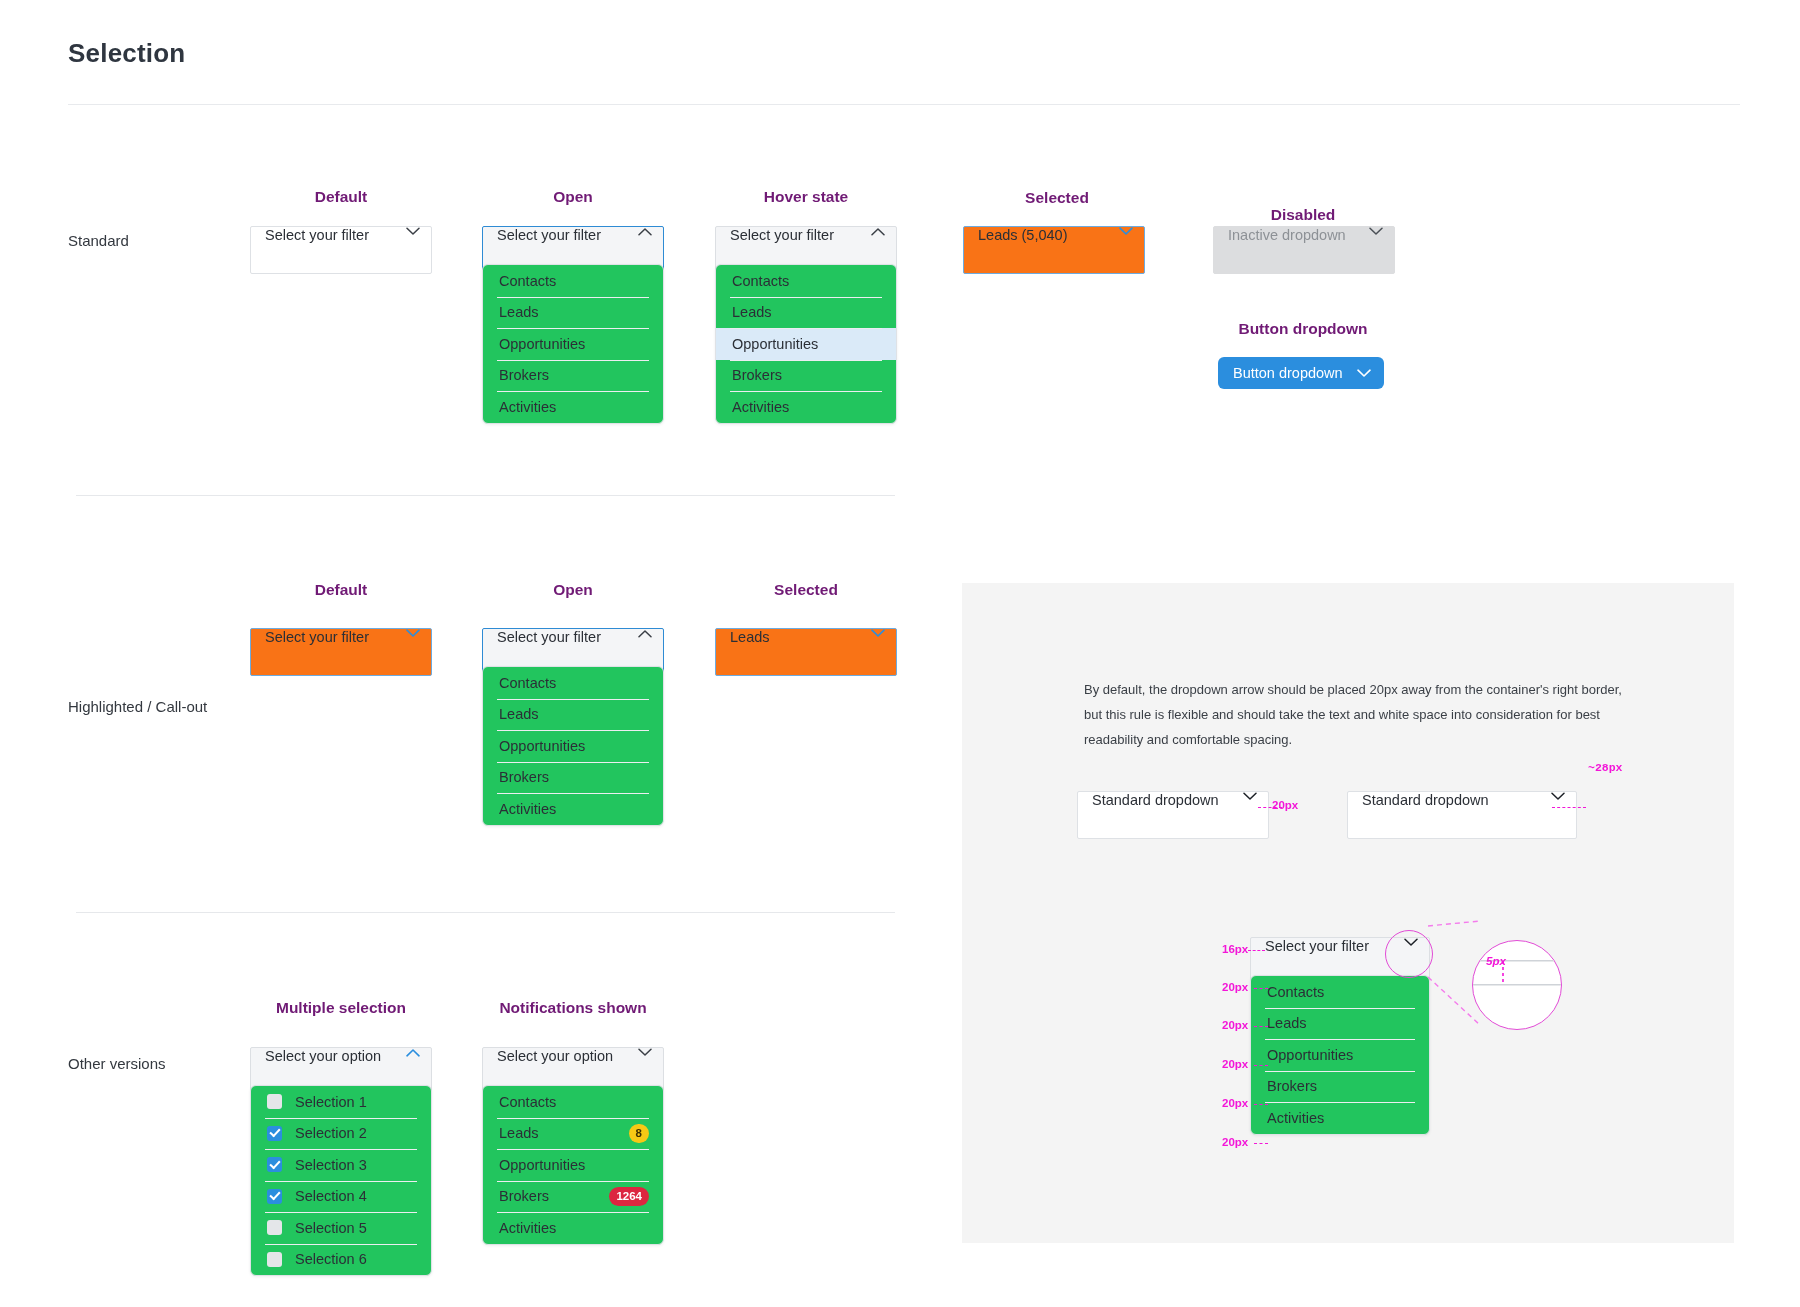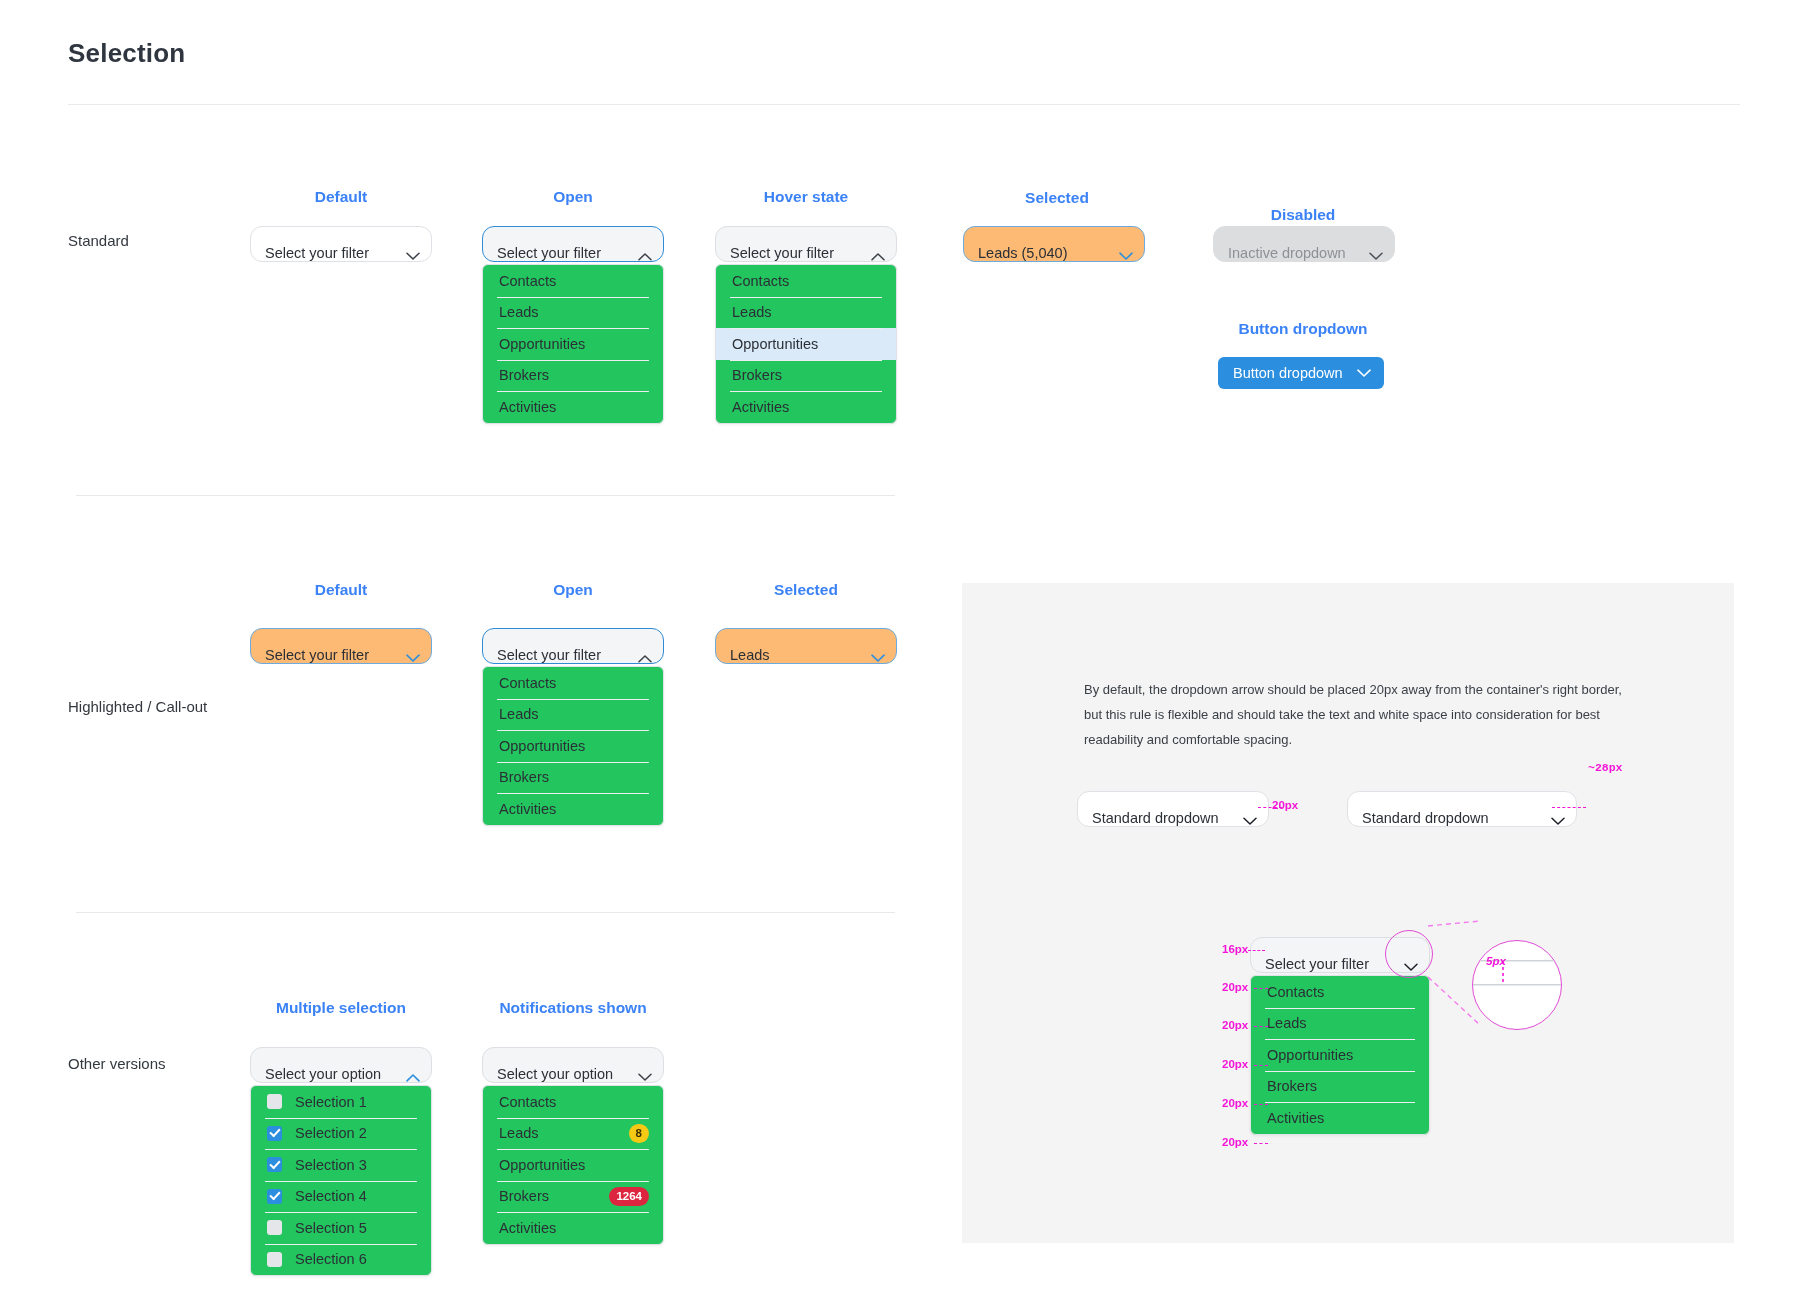--- a/index.html
+++ b/index.html
@@ -31,56 +31,56 @@
     width: 1672px;
     height: 1px;
     background: #e8eaed;
   }
 
   
   .col-head {
     position: absolute;
     font-size: 15.5px;
     font-weight: 700;
-    color: #3b82f6;
+    color: #701a75;
     text-align: center;
     white-space: nowrap;
     transform: translateX(-50%);
   }
   .row-label {
     position: absolute;
     font-size: 15px;
     color: #33383f;
     white-space: nowrap;
   }
   .sec-rule {
     position: absolute;
     height: 1px;
     background: #e6e8eb;
   }
 
   
   .dd {
     position: absolute;
-    height: 36px;
-    border-radius: 12px;
+    height: 48px;
+    border-radius: 2px;
     border: 1px solid #d9dde2;
     background: #ffffff;
     display: flex;
-    align-items: flex-end;
+    align-items: flex-start;
     padding: 0 11px 0 14px;
     font-size: 14.5px;
     color: #2b2f36;
     white-space: nowrap;
   }
   .dd .txt { flex: 1 1 auto; }
   .dd .chev { flex: 0 0 auto; display: inline-flex; align-items: center; }
   .dd.grey   { background: #f4f5f7; border-color: #dcdfe3; }
   .dd.focus  { border-color: #2e8bd4; background: #f4f5f7; }
-  .dd.focus-white { border-color: #6cabe0; background: #fdba74; }
+  .dd.focus-white { border-color: #6cabe0; background: #f97316; }
   .dd.disabled { background: #dcdddf; border-color: #dcdddf; color: #8d9196; }
   .dd.plain-white { background:#ffffff; border-color:#dee1e5; }
 
   
   .menu {
     position: absolute;
     background: #22c55e;
     border: 1px solid #dfe2e6;
     border-radius: 6px;
     box-shadow: 0 1px 3px rgba(16,24,40,.07);

